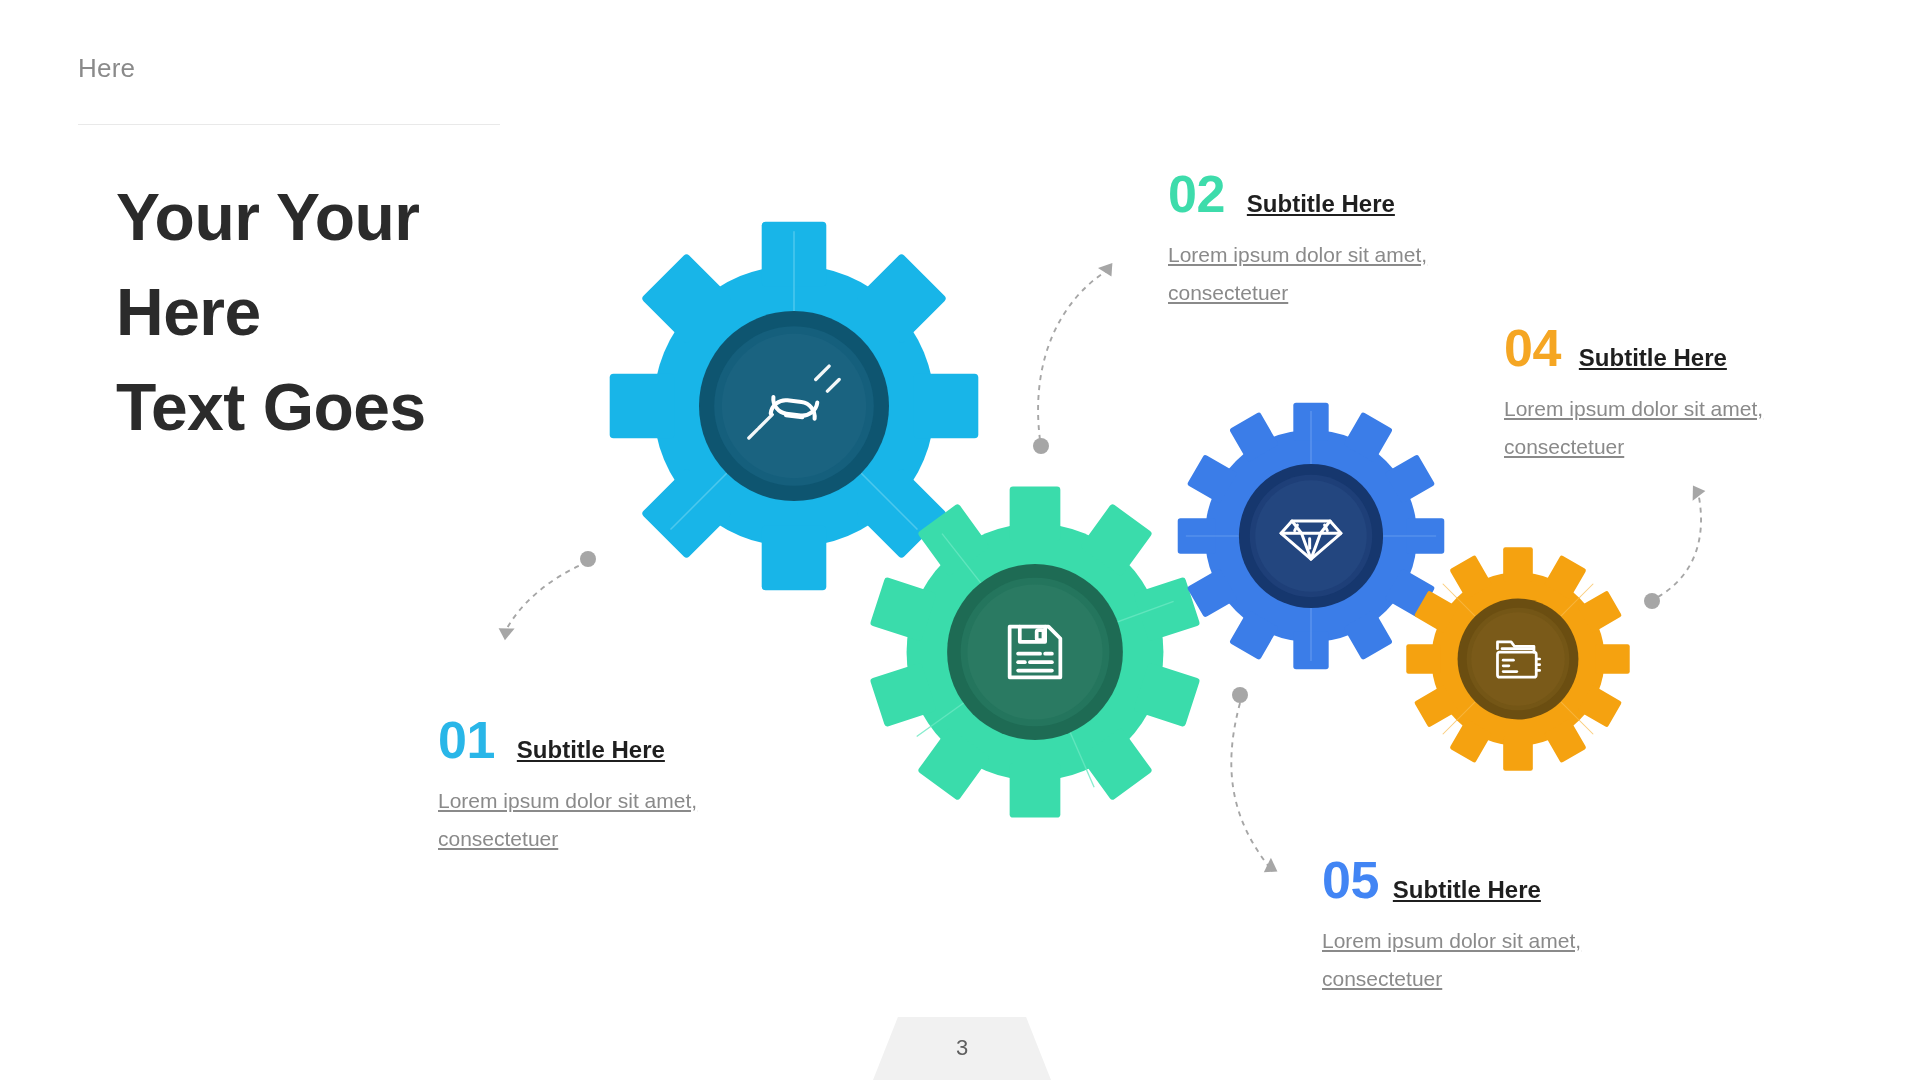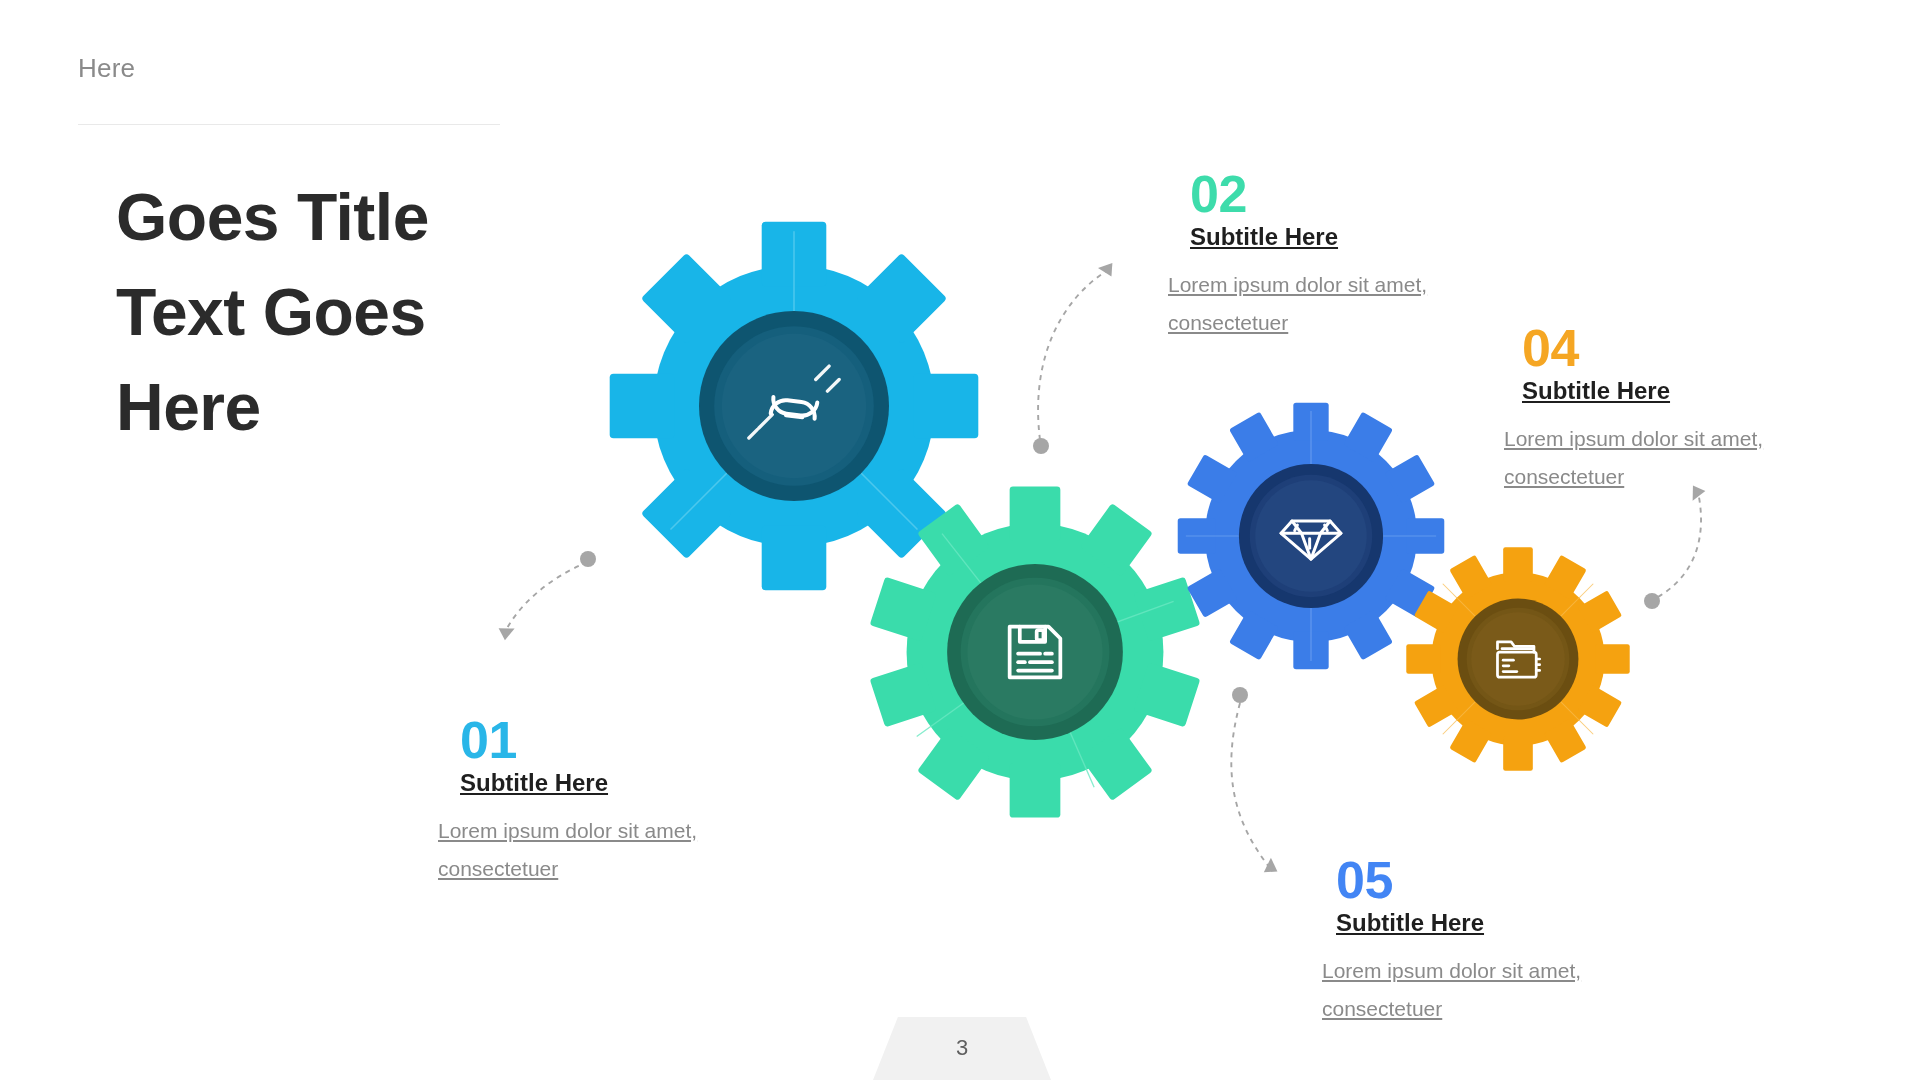--- a/index.html
+++ b/index.html
@@ -25,21 +25,21 @@
 
   
   .title{
     position:absolute;left:116px;top:170px;width:420px;
     font-size:66px;line-height:95px;font-weight:700;color:#2b2b2b;
     letter-spacing:-.5px;
   }
 
   
   .callout{position:absolute;}
-  .callout .row{display:flex;align-items:baseline;flex-direction:column;}
+  .callout .row{display:flex;align-items:baseline;}
   .callout .num{
     font-size:52px;font-weight:700;line-height:56px;letter-spacing:-.5px;
   }
   .callout .sub{
     font-size:24px;font-weight:700;color:#1f1f1f;margin-left:22px;line-height:30px;text-decoration:underline;
   }
   .callout .body{
     margin-top:14px;font-size:21px;line-height:38px;color:#8a8a8a;font-weight:400;
     max-width:340px;
     text-decoration:underline;
@@ -74,23 +74,23 @@
 <body>
 
 <div class="slide">
 
   <div class="hdr">
     <div class="hdr-label">Here</div>
     <div class="hdr-rule"></div>
   </div>
 
   <div class="title">
-    <div>Goes Title</div>
+    <div>Your Your</div>
+    <div>Here</div>
     <div>Text Goes</div>
-    <div>Here</div>
   </div>
 
   <svg class="conn" viewBox="0 0 1920 1080">
     <defs>
       <marker id="ah" markerWidth="9" markerHeight="9" refX="4.5" refY="4.5" orient="auto">
         <path d="M0.6,0.8 L8.4,2.6 L4.2,8.4 Z" fill="#a6a6a6"></path>
       </marker>
     </defs>
 
     <g>

